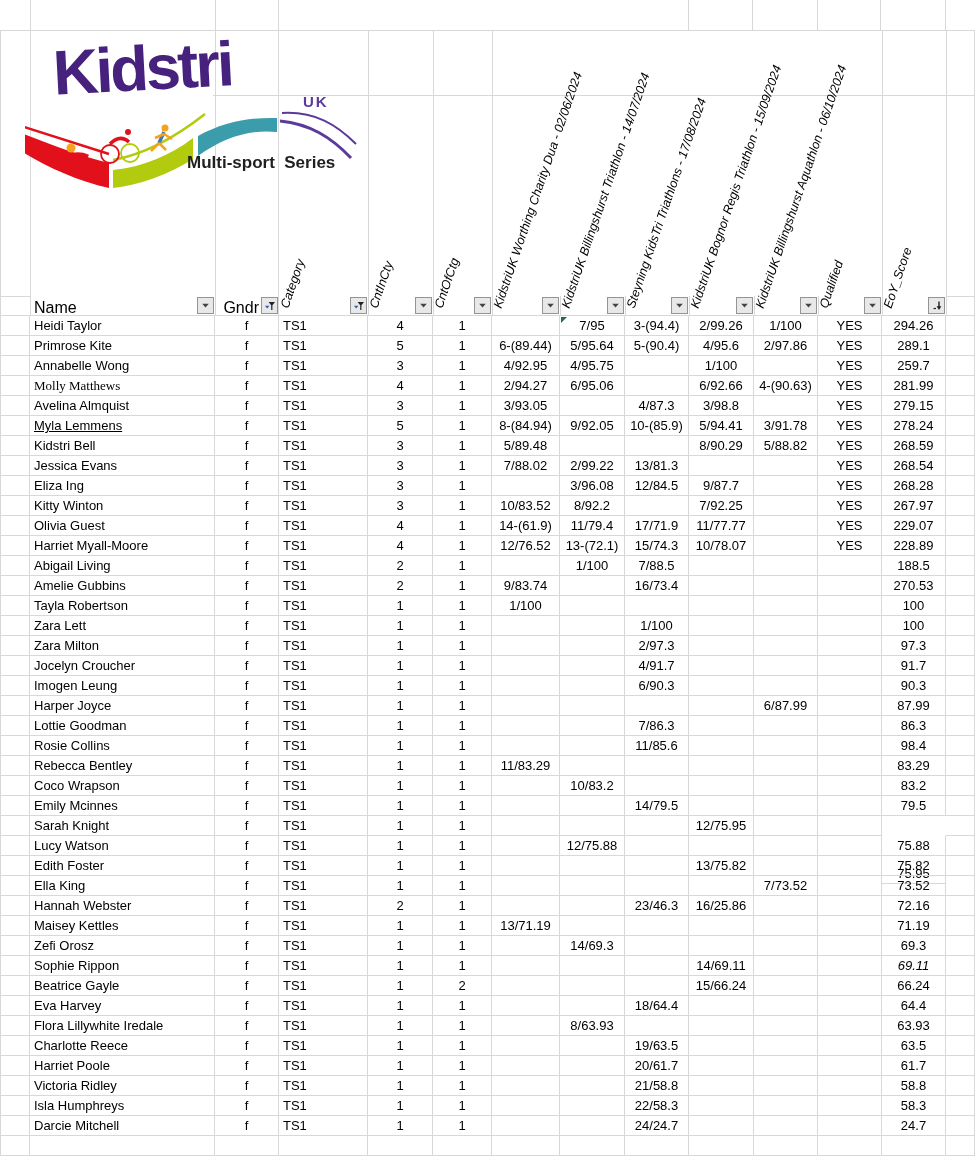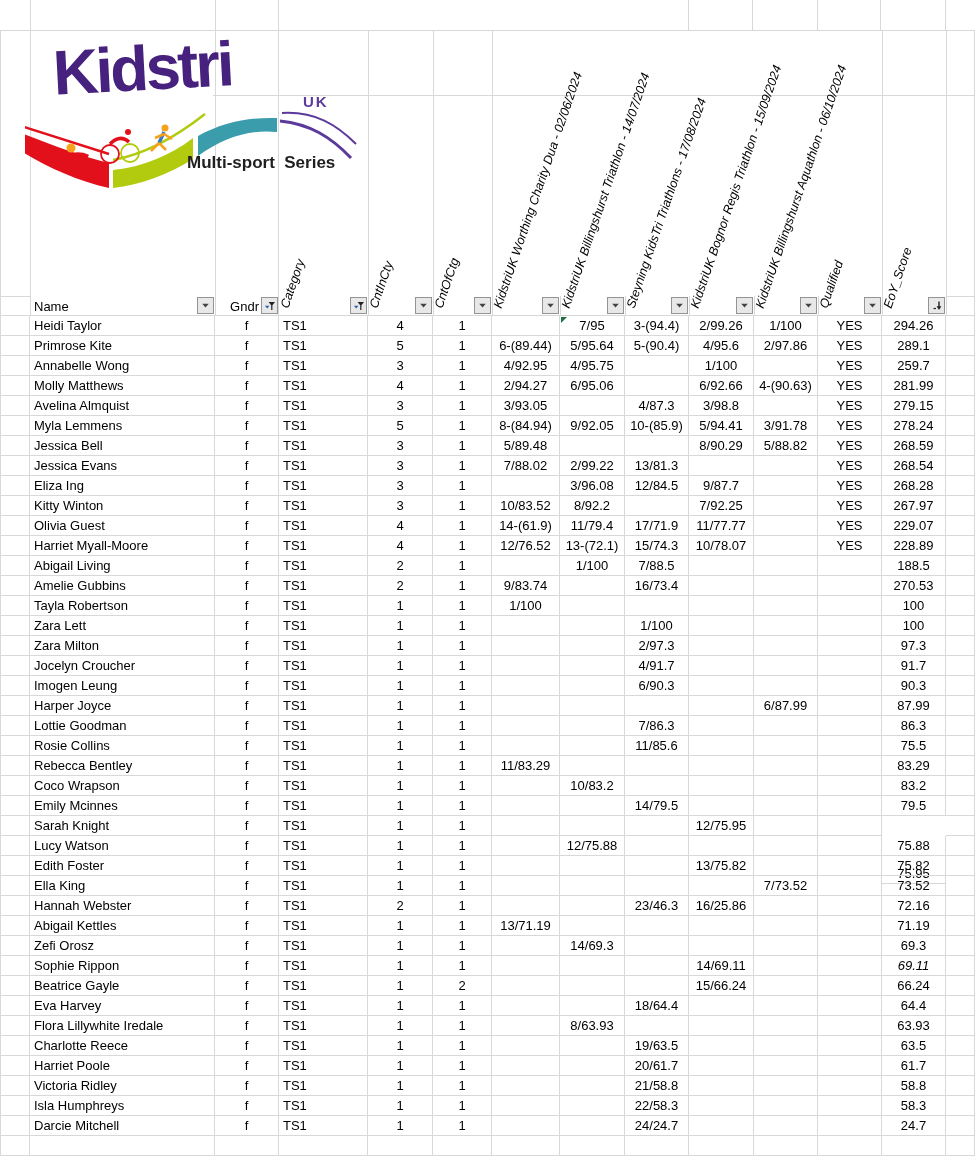--- a/index.html
+++ b/index.html
@@ -26,21 +26,21 @@
   #logo .tagline{
     position:absolute;left:162px;top:123px;font-size:17px;font-weight:bold;
     color:#1f1f1f;white-space:pre;
   }
   #logo svg{position:absolute;left:0;top:0;}
   
   .rot-label{
     position:absolute;height:13px;line-height:13px;font-size:12.5px;font-style:italic;
     white-space:pre;transform-origin:0 100%;transform:rotate(-71deg);z-index:4;
   }
-  .flat-label{position:absolute;font-size:13px;z-index:4;}
+  .flat-label{position:absolute;font-size:16px;z-index:4;}
   
   .fbtn{
     position:absolute;width:17px;height:17px;box-sizing:border-box;
     background:#e8e8e8;border:1px solid #949494;z-index:5;
     display:flex;align-items:center;justify-content:center;
   }
   .fbtn svg{display:block;}
   
   .cell{
     position:absolute;height:20px;box-sizing:border-box;
@@ -262,21 +262,21 @@
         <div class="cell c" style="left: 560px; top: 356px; width: 65px;">4/95.75</div>
         <div class="cell c" style="left: 625px; top: 356px; width: 64px;"></div>
         <div class="cell c" style="left: 689px; top: 356px; width: 65px;">1/100</div>
         <div class="cell c" style="left: 754px; top: 356px; width: 64px;"></div>
         <div class="cell c" style="left: 818px; top: 356px; width: 64px;">YES</div>
         <div class="cell c" style="left: 882px; top: 356px; width: 64px;">259.7</div>
         <div class="cell c" style="left: 946px; top: 356px; width: 29px;"></div>
       </div>
       <div style="position: absolute; left: 0px; top: 0px;">
         <div class="cell c" style="left: 0px; top: 376px; width: 30px; border-left: 1px solid rgb(216, 216, 216);"></div>
-        <div class="cell l" style="left: 30px; top: 376px; width: 185px;">Molly Matthews</div>
+        <div class="cell l" style="left: 30px; top: 376px; width: 185px; font-family: Liberation Serif, serif;">Molly Matthews</div>
         <div class="cell c" style="left: 215px; top: 376px; width: 64px;">f</div>
         <div class="cell l" style="left: 279px; top: 376px; width: 89px;">TS1</div>
         <div class="cell c" style="left: 368px; top: 376px; width: 65px;">4</div>
         <div class="cell c" style="left: 433px; top: 376px; width: 59px;">1</div>
         <div class="cell c" style="left: 492px; top: 376px; width: 68px;">2/94.27</div>
         <div class="cell c" style="left: 560px; top: 376px; width: 65px;">6/95.06</div>
         <div class="cell c" style="left: 625px; top: 376px; width: 64px;"></div>
         <div class="cell c" style="left: 689px; top: 376px; width: 65px;">6/92.66</div>
         <div class="cell c" style="left: 754px; top: 376px; width: 64px;">4-(90.63)</div>
         <div class="cell c" style="left: 818px; top: 376px; width: 64px;">YES</div>
@@ -294,37 +294,37 @@
         <div class="cell c" style="left: 560px; top: 396px; width: 65px;"></div>
         <div class="cell c" style="left: 625px; top: 396px; width: 64px;">4/87.3</div>
         <div class="cell c" style="left: 689px; top: 396px; width: 65px;">3/98.8</div>
         <div class="cell c" style="left: 754px; top: 396px; width: 64px;"></div>
         <div class="cell c" style="left: 818px; top: 396px; width: 64px;">YES</div>
         <div class="cell c" style="left: 882px; top: 396px; width: 64px;">279.15</div>
         <div class="cell c" style="left: 946px; top: 396px; width: 29px;"></div>
       </div>
       <div style="position: absolute; left: 0px; top: 0px;">
         <div class="cell c" style="left: 0px; top: 416px; width: 30px; border-left: 1px solid rgb(216, 216, 216);"></div>
-        <div class="cell l" style="left: 30px; top: 416px; width: 185px;">Myla Lemmens</div>
+        <div class="cell l" style="left: 30px; top: 416px; width: 185px; text-decoration: underline;">Myla Lemmens</div>
         <div class="cell c" style="left: 215px; top: 416px; width: 64px;">f</div>
         <div class="cell l" style="left: 279px; top: 416px; width: 89px;">TS1</div>
         <div class="cell c" style="left: 368px; top: 416px; width: 65px;">5</div>
         <div class="cell c" style="left: 433px; top: 416px; width: 59px;">1</div>
         <div class="cell c" style="left: 492px; top: 416px; width: 68px;">8-(84.94)</div>
         <div class="cell c" style="left: 560px; top: 416px; width: 65px;">9/92.05</div>
         <div class="cell c" style="left: 625px; top: 416px; width: 64px;">10-(85.9)</div>
         <div class="cell c" style="left: 689px; top: 416px; width: 65px;">5/94.41</div>
         <div class="cell c" style="left: 754px; top: 416px; width: 64px;">3/91.78</div>
         <div class="cell c" style="left: 818px; top: 416px; width: 64px;">YES</div>
         <div class="cell c" style="left: 882px; top: 416px; width: 64px;">278.24</div>
         <div class="cell c" style="left: 946px; top: 416px; width: 29px;"></div>
       </div>
       <div style="position: absolute; left: 0px; top: 0px;">
         <div class="cell c" style="left: 0px; top: 436px; width: 30px; border-left: 1px solid rgb(216, 216, 216);"></div>
-        <div class="cell l" style="left: 30px; top: 436px; width: 185px;">Jessica Bell</div>
+        <div class="cell l" style="left: 30px; top: 436px; width: 185px;">Kidstri Bell</div>
         <div class="cell c" style="left: 215px; top: 436px; width: 64px;">f</div>
         <div class="cell l" style="left: 279px; top: 436px; width: 89px;">TS1</div>
         <div class="cell c" style="left: 368px; top: 436px; width: 65px;">3</div>
         <div class="cell c" style="left: 433px; top: 436px; width: 59px;">1</div>
         <div class="cell c" style="left: 492px; top: 436px; width: 68px;">5/89.48</div>
         <div class="cell c" style="left: 560px; top: 436px; width: 65px;"></div>
         <div class="cell c" style="left: 625px; top: 436px; width: 64px;"></div>
         <div class="cell c" style="left: 689px; top: 436px; width: 65px;">8/90.29</div>
         <div class="cell c" style="left: 754px; top: 436px; width: 64px;">5/88.82</div>
         <div class="cell c" style="left: 818px; top: 436px; width: 64px;">YES</div>
@@ -561,21 +561,21 @@
         <div class="cell c" style="left: 215px; top: 736px; width: 64px;">f</div>
         <div class="cell l" style="left: 279px; top: 736px; width: 89px;">TS1</div>
         <div class="cell c" style="left: 368px; top: 736px; width: 65px;">1</div>
         <div class="cell c" style="left: 433px; top: 736px; width: 59px;">1</div>
         <div class="cell c" style="left: 492px; top: 736px; width: 68px;"></div>
         <div class="cell c" style="left: 560px; top: 736px; width: 65px;"></div>
         <div class="cell c" style="left: 625px; top: 736px; width: 64px;">11/85.6</div>
         <div class="cell c" style="left: 689px; top: 736px; width: 65px;"></div>
         <div class="cell c" style="left: 754px; top: 736px; width: 64px;"></div>
         <div class="cell c" style="left: 818px; top: 736px; width: 64px;"></div>
-        <div class="cell c" style="left: 882px; top: 736px; width: 64px;">75.5</div>
+        <div class="cell c" style="left: 882px; top: 736px; width: 64px;">98.4</div>
         <div class="cell c" style="left: 946px; top: 736px; width: 29px;"></div>
       </div>
       <div style="position: absolute; left: 0px; top: 0px;">
         <div class="cell c" style="left: 0px; top: 756px; width: 30px; border-left: 1px solid rgb(216, 216, 216);"></div>
         <div class="cell l" style="left: 30px; top: 756px; width: 185px;">Rebecca Bentley</div>
         <div class="cell c" style="left: 215px; top: 756px; width: 64px;">f</div>
         <div class="cell l" style="left: 279px; top: 756px; width: 89px;">TS1</div>
         <div class="cell c" style="left: 368px; top: 756px; width: 65px;">1</div>
         <div class="cell c" style="left: 433px; top: 756px; width: 59px;">1</div>
         <div class="cell c" style="left: 492px; top: 756px; width: 68px;">11/83.29</div>
@@ -694,21 +694,21 @@
         <div class="cell c" style="left: 560px; top: 896px; width: 65px;"></div>
         <div class="cell c" style="left: 625px; top: 896px; width: 64px;">23/46.3</div>
         <div class="cell c" style="left: 689px; top: 896px; width: 65px;">16/25.86</div>
         <div class="cell c" style="left: 754px; top: 896px; width: 64px;"></div>
         <div class="cell c" style="left: 818px; top: 896px; width: 64px;"></div>
         <div class="cell c" style="left: 882px; top: 896px; width: 64px;">72.16</div>
         <div class="cell c" style="left: 946px; top: 896px; width: 29px;"></div>
       </div>
       <div style="position: absolute; left: 0px; top: 0px;">
         <div class="cell c" style="left: 0px; top: 916px; width: 30px; border-left: 1px solid rgb(216, 216, 216);"></div>
-        <div class="cell l" style="left: 30px; top: 916px; width: 185px;">Abigail Kettles</div>
+        <div class="cell l" style="left: 30px; top: 916px; width: 185px;">Maisey Kettles</div>
         <div class="cell c" style="left: 215px; top: 916px; width: 64px;">f</div>
         <div class="cell l" style="left: 279px; top: 916px; width: 89px;">TS1</div>
         <div class="cell c" style="left: 368px; top: 916px; width: 65px;">1</div>
         <div class="cell c" style="left: 433px; top: 916px; width: 59px;">1</div>
         <div class="cell c" style="left: 492px; top: 916px; width: 68px;">13/71.19</div>
         <div class="cell c" style="left: 560px; top: 916px; width: 65px;"></div>
         <div class="cell c" style="left: 625px; top: 916px; width: 64px;"></div>
         <div class="cell c" style="left: 689px; top: 916px; width: 65px;"></div>
         <div class="cell c" style="left: 754px; top: 916px; width: 64px;"></div>
         <div class="cell c" style="left: 818px; top: 916px; width: 64px;"></div>

